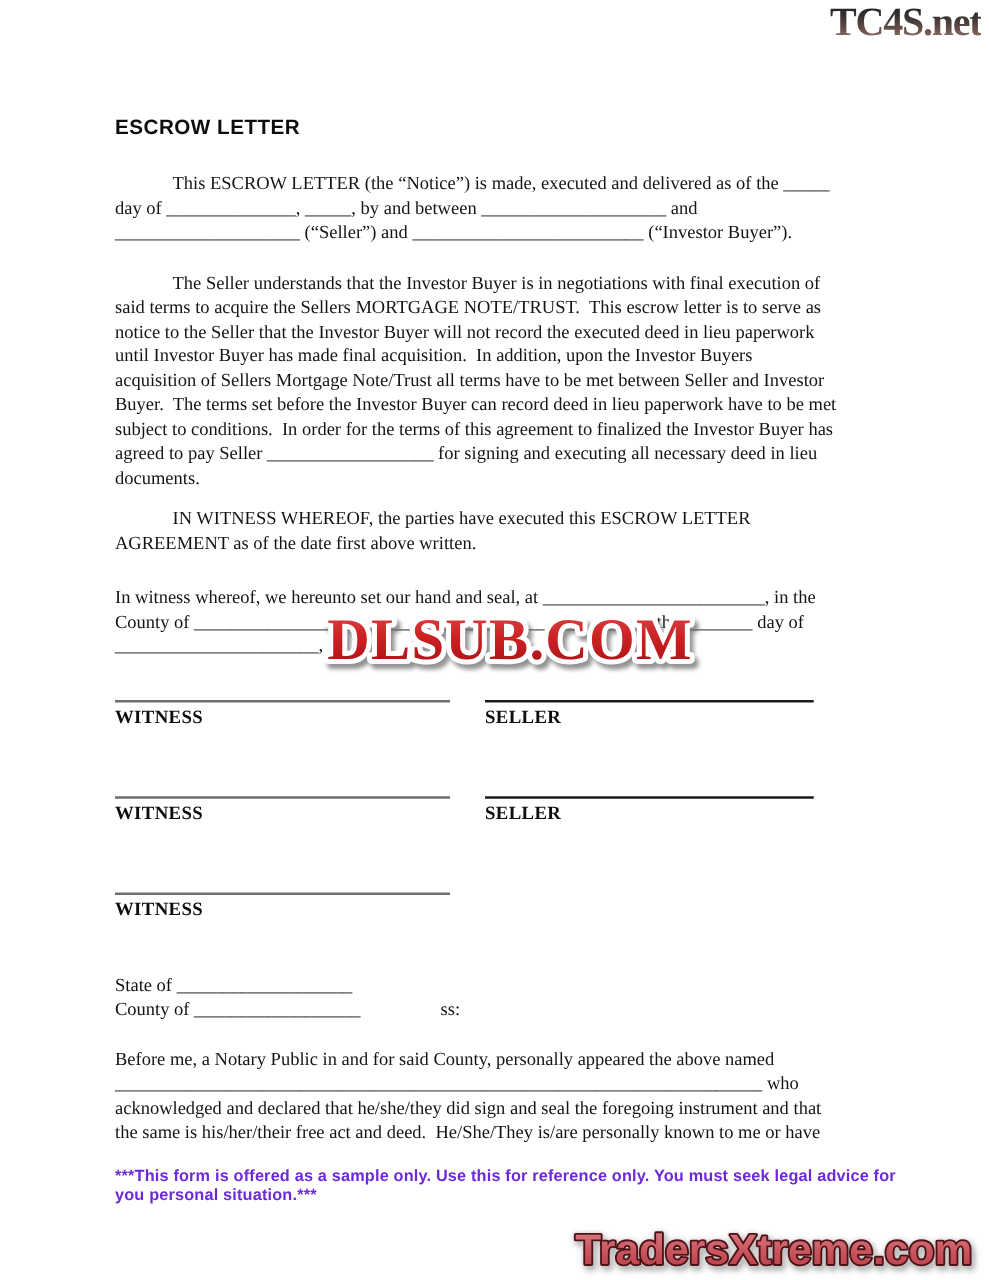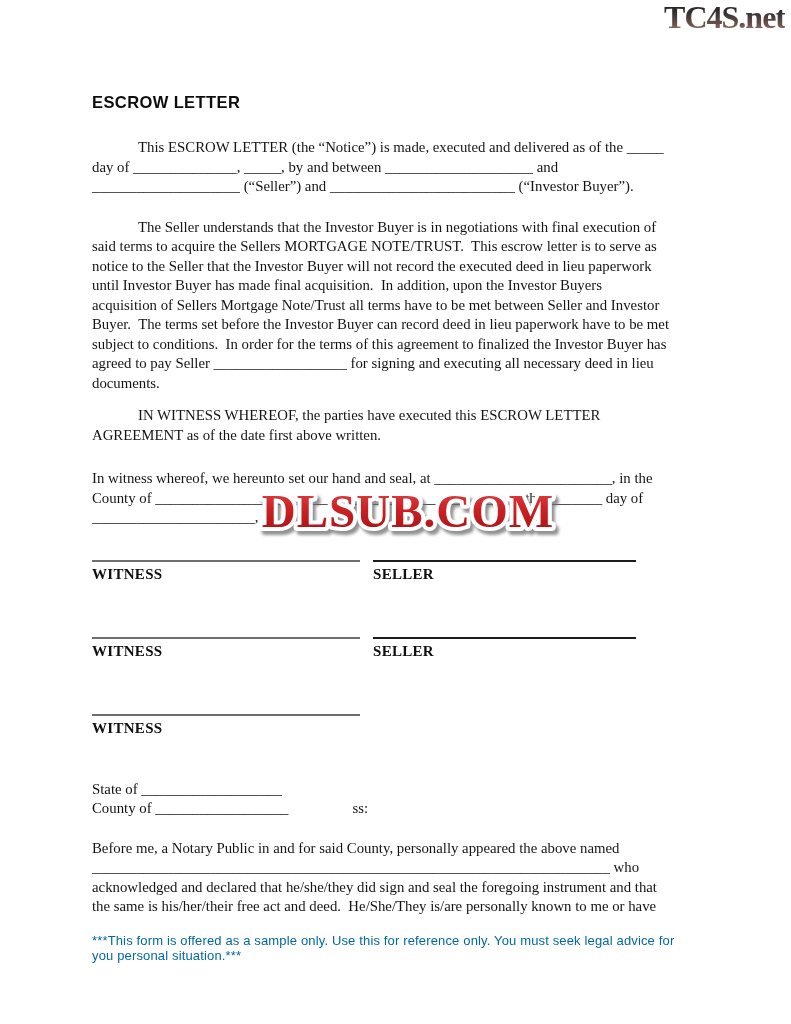--- a/index.html
+++ b/index.html
@@ -64,21 +64,21 @@
     left: 236px;
     top: 478px;
     width: 345px;
     height: 70px;
     pointer-events: none;
   }
   
   .sig-section { margin-top: 32px; width: 606px; }
   .sig-row {
     display: flex;
-    gap: 13px;
+    gap: 28px;
     margin-bottom: 53px;
   }
   .sig-row:last-child { margin-bottom: 0; }
   .sig-cell-left  { width: 268px; }
   .sig-cell-right { width: 263px; }
   .sig-line { border-top: 2px solid #1c1c1c; height: 0; }
   .sig-line.lighter { border-top-color: #6e6e6e; }
   .sig-label {
     margin-top: 3px;
     font-weight: bold;
@@ -94,21 +94,22 @@
   
   .notary { margin-top: 20px; }
   
   .footer {
     margin-top: 16px;
     width: 640px;
     font-family: "Liberation Sans", "DejaVu Sans", sans-serif;
     font-size: 13px;
     line-height: 15.5px;
     letter-spacing: 0.15px;
-    color: #0369a1;
+    color: #6d28d9;
+    font-weight: bold;
   }
   .footer .line { white-space: pre; }
   
   .logo-bottom {
     position: absolute;
     right: 2px;
     top: 978px;
     width: 340px;
     height: 46px;
   }
@@ -211,14 +212,26 @@
         <linearGradient id="dlsubGrad" x1="0" y1="0" x2="0" y2="1">
           <stop offset="0%" stop-color="#de4a4a"></stop>
           <stop offset="45%" stop-color="#cc2224"></stop>
           <stop offset="100%" stop-color="#a50f12"></stop>
         </linearGradient>
       </defs>
       <text x="172" y="49" text-anchor="middle" font-family="Liberation Serif, DejaVu Serif, serif" font-weight="bold" font-size="47" letter-spacing="1" fill="url(#dlsubGrad)" stroke="#ffffff" stroke-width="8" paint-order="stroke" stroke-linejoin="round">DLSUB.COM</text>
     </svg>
   </div>
 
+  <div class="logo-bottom">
+    <svg width="340" height="46" viewBox="0 0 340 46" style="filter: drop-shadow(0 0 2px #d0d0d0) drop-shadow(2px 3px 2px #b0b0b0);">
+      <defs>
+        <linearGradient id="txGrad" x1="0" y1="0" x2="0" y2="1">
+          <stop offset="0%" stop-color="#da8089"></stop>
+          <stop offset="55%" stop-color="#c9545c"></stop>
+          <stop offset="100%" stop-color="#b43c46"></stop>
+        </linearGradient>
+      </defs>
+      <text x="170" y="33" text-anchor="middle" font-family="Liberation Sans, DejaVu Sans, sans-serif" font-weight="bold" font-size="34" letter-spacing="0" fill="url(#txGrad)" stroke="#4d1216" stroke-width="3" paint-order="stroke" stroke-linejoin="round">TradersXtreme.com</text>
+    </svg>
+  </div>
 
 </div>
 
 </body></html>

